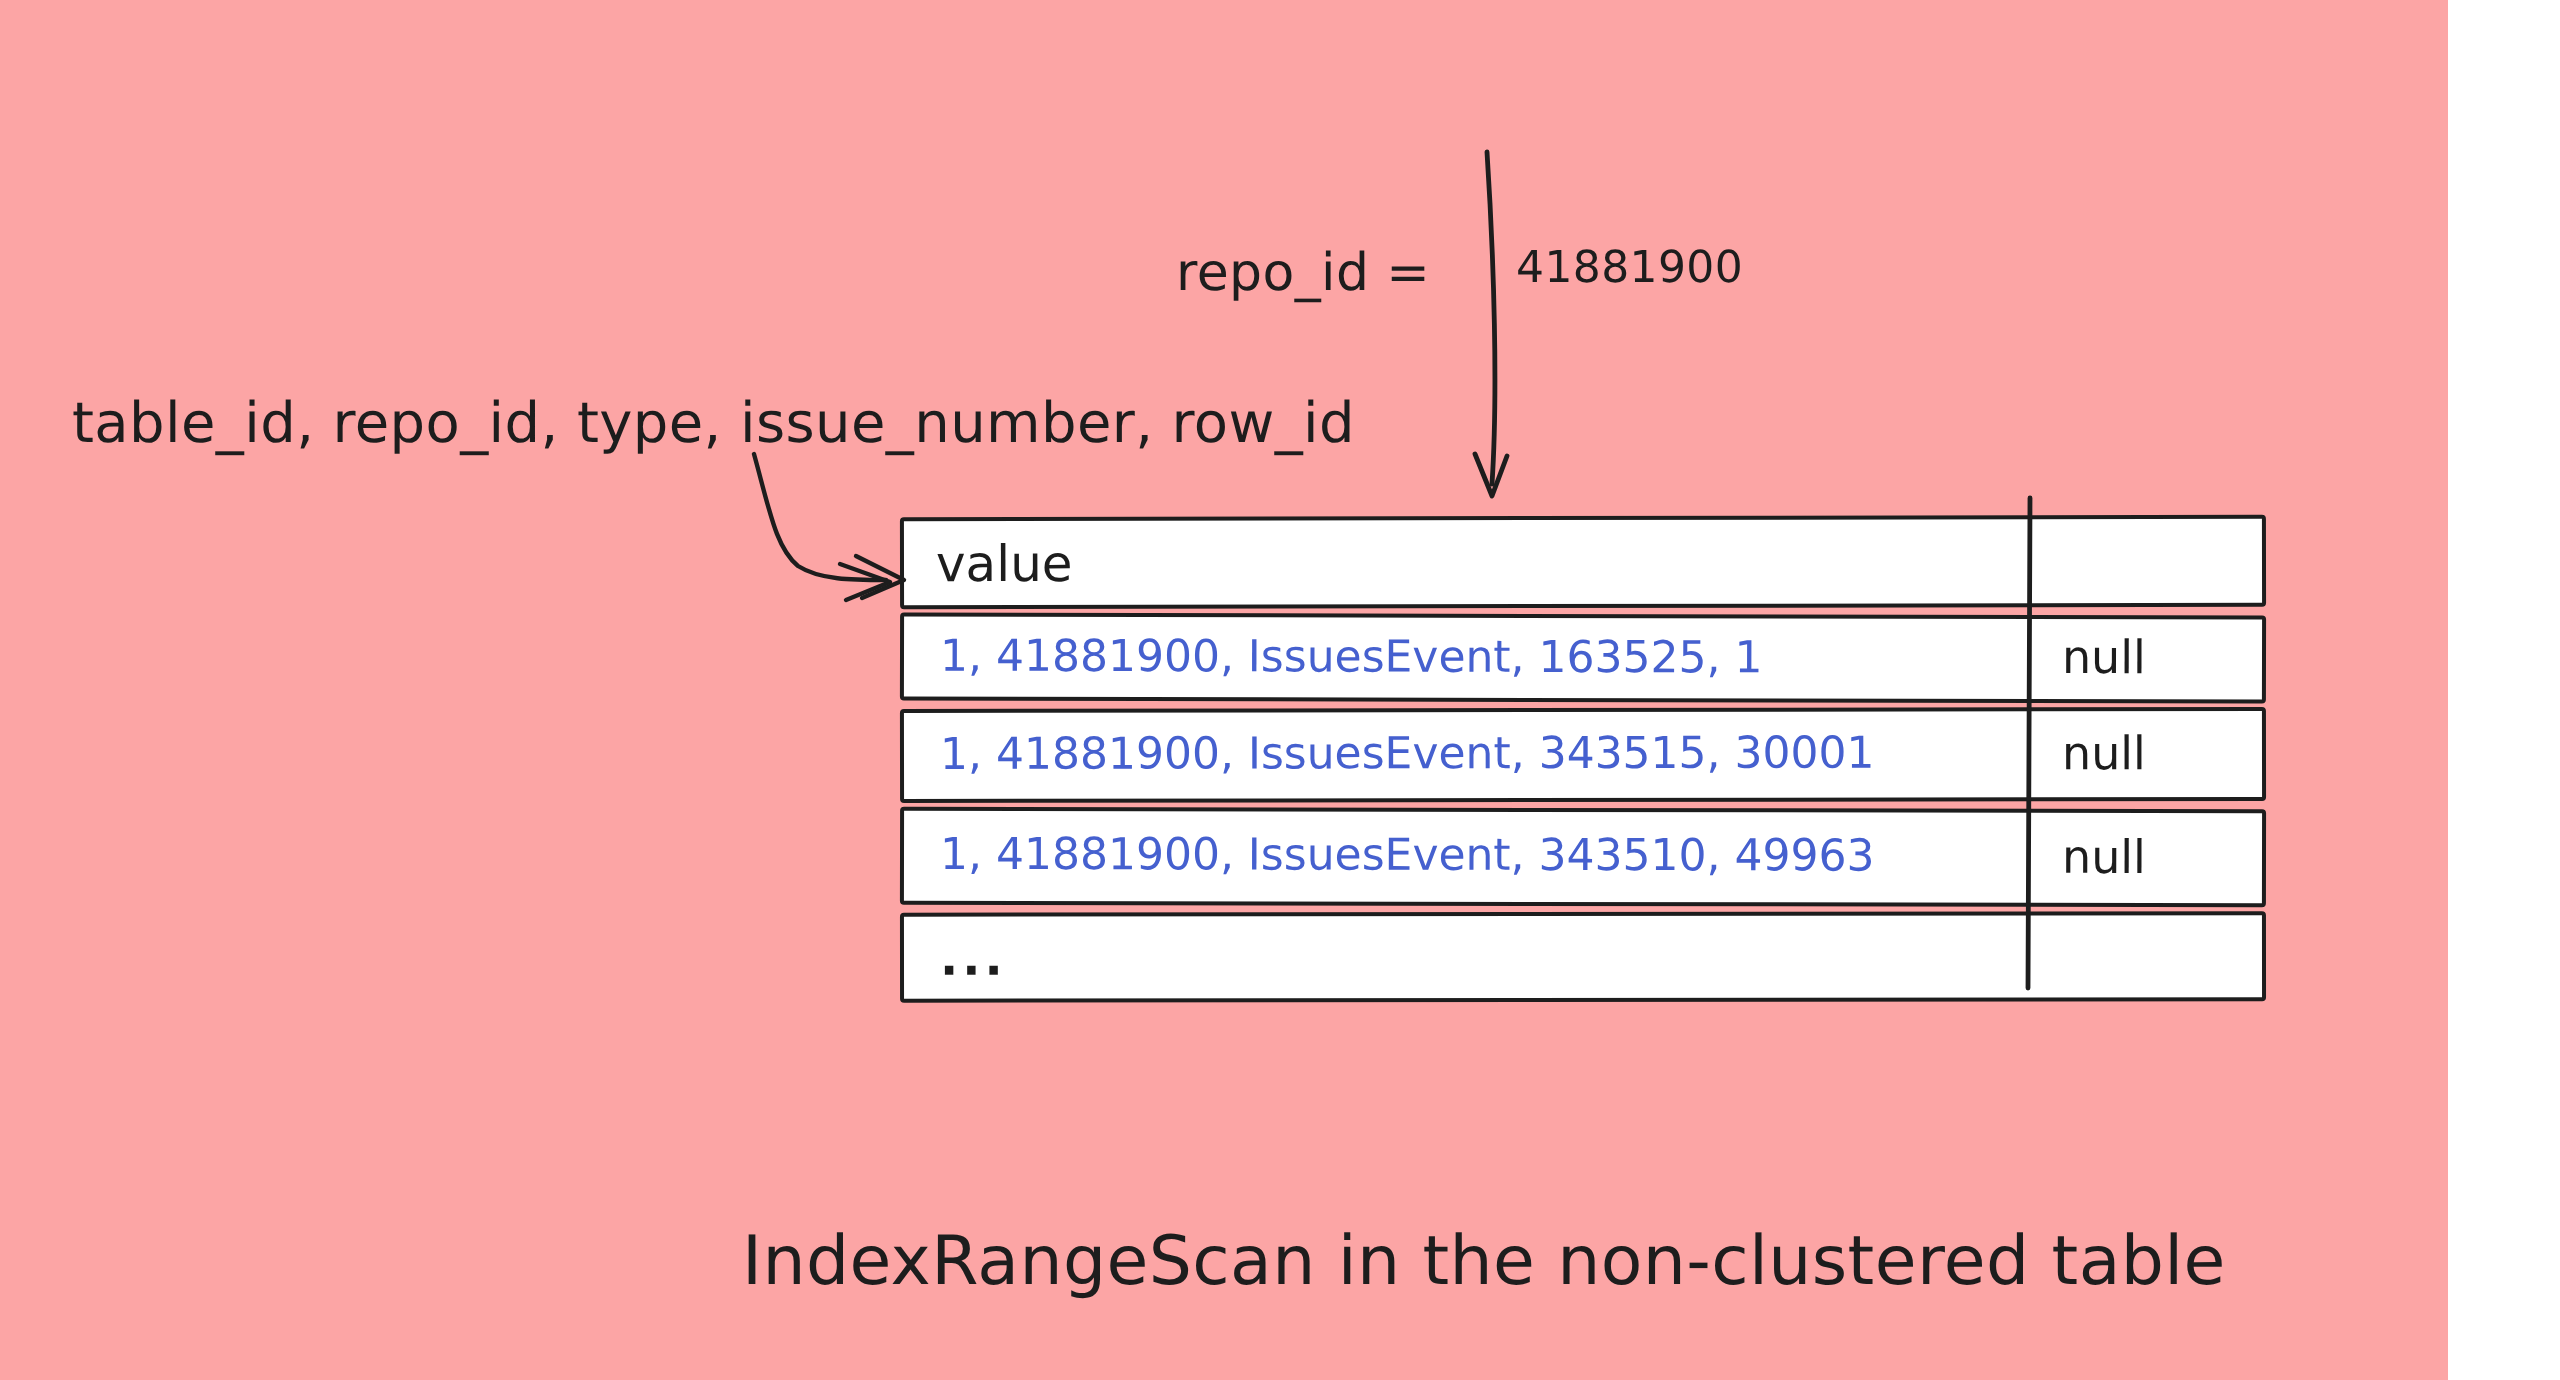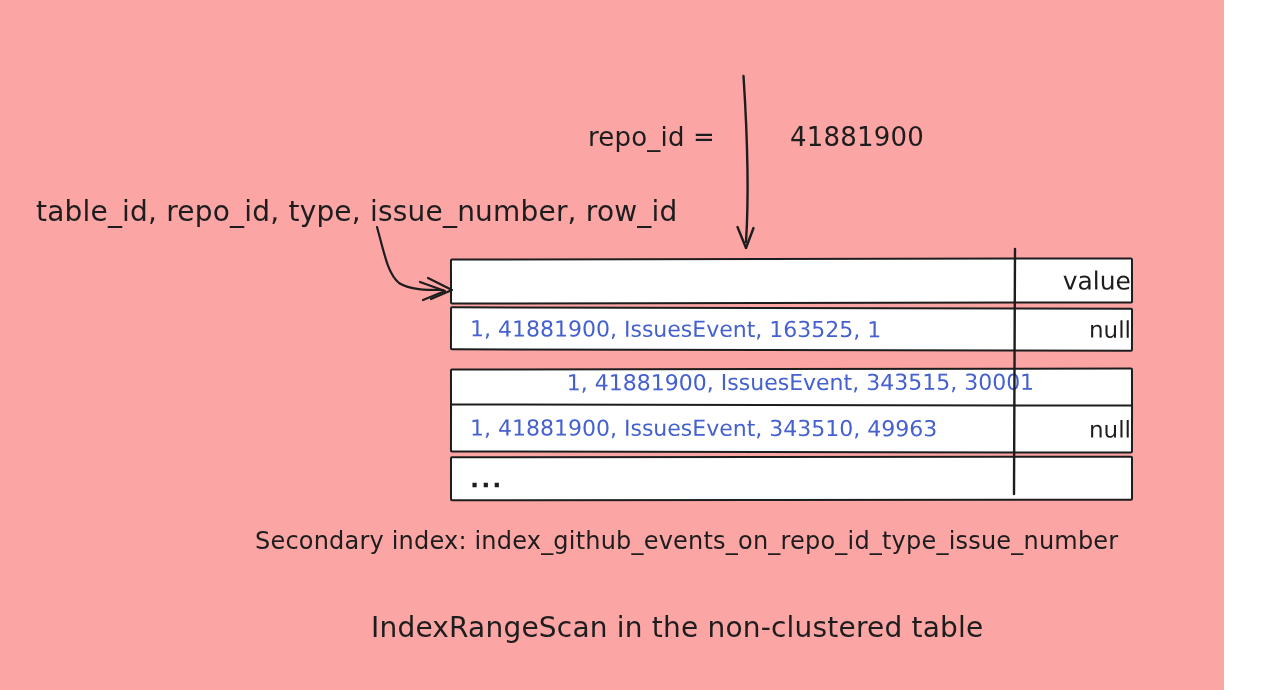--- a/index.html
+++ b/index.html
@@ -21,22 +21,22 @@
   .filter-label {
     position: absolute;
     top: 122px;
     left: 588px;
     font-size: 26px;
     white-space: nowrap;
   }
   .filter-value {
     position: absolute;
     top: 122px;
-    left: 790px;
-    font-size: 26px;
+    left: 758px;
+    font-size: 22px;
     white-space: nowrap;
   }
   
   .composite-label {
     position: absolute;
     top: 195px;
     left: 36px;
     font-size: 28px;
     white-space: nowrap;
   }
@@ -46,54 +46,53 @@
     left: 450px;
     width: 683px;
     display: flex;
     align-items: center;
     border: 2px solid #1d1d1d;
     border-radius: 2px;
     background: #ffffff;
   }
   .trow.header { top: 258px; height: 46px; transform: rotate(-0.1deg); }
   .trow.r1 { top: 307px; height: 44px; transform: rotate(0.12deg); }
-  .trow.r2 { top: 368px; height: 47px; transform: rotate(-0.08deg); flex-direction: column; }
+  .trow.r2 { top: 354px; height: 47px; transform: rotate(-0.08deg); }
   .trow.r3 { top: 404px; height: 49px; transform: rotate(0.1deg); }
   .trow.r4 { top: 456px; height: 45px; transform: rotate(-0.06deg); }
   .key-cell {
     flex: 0 0 563px;
     padding-left: 18px;
     font-size: 22px;
     white-space: nowrap;
     overflow: hidden;
   }
   .header .key-cell { font-size: 25px; }
   .key-cell.tuple { color: var(--key-blue, #4560cf); }
   .value-cell {
     flex: 1;
     padding-left: 16px;
     font-size: 23px;
     white-space: nowrap;
-    text-align: right;
   }
   .header .value-cell { font-size: 25px; }
   .ellipsis-cell { font-size: 24px; font-weight: bold; letter-spacing: 2px; }
   
   .index-caption {
     position: absolute;
     top: 527px;
     left: 255px;
     font-size: 24px;
     white-space: nowrap;
   }
   .diagram-title {
     position: absolute;
     top: 611px;
     left: 371px;
-    font-size: 28px;
+    font-size: 34px;
     white-space: nowrap;
   }
   svg.overlay {
     position: absolute;
     top: 0; left: 0;
     pointer-events: none;
   }
 </style>
 </head>
 <body>
@@ -134,16 +133,15 @@
 
     <g stroke="#1d1d1d" stroke-width="2.2" fill="none" stroke-linecap="round" stroke-linejoin="round">
       <path d="M 377 227 C 385 256 388 274 399 283 C 410 290 426 290 443 290"></path>
       <polyline points="428,278 452,290 431,299"></polyline>
       <polyline points="420,282 445,291 423,300"></polyline>
     </g>
 
     <line x1="1015" y1="249" x2="1014" y2="494" stroke="#1d1d1d" stroke-width="2.4" stroke-linecap="round"></line>
   </svg>
 
-  <div class="hand index-caption">Secondary index: index_github_events_on_repo_id_type_issue_number</div>
   <div class="hand diagram-title">IndexRangeScan in the non-clustered table</div>
 
 </div>
 
 </body></html>

